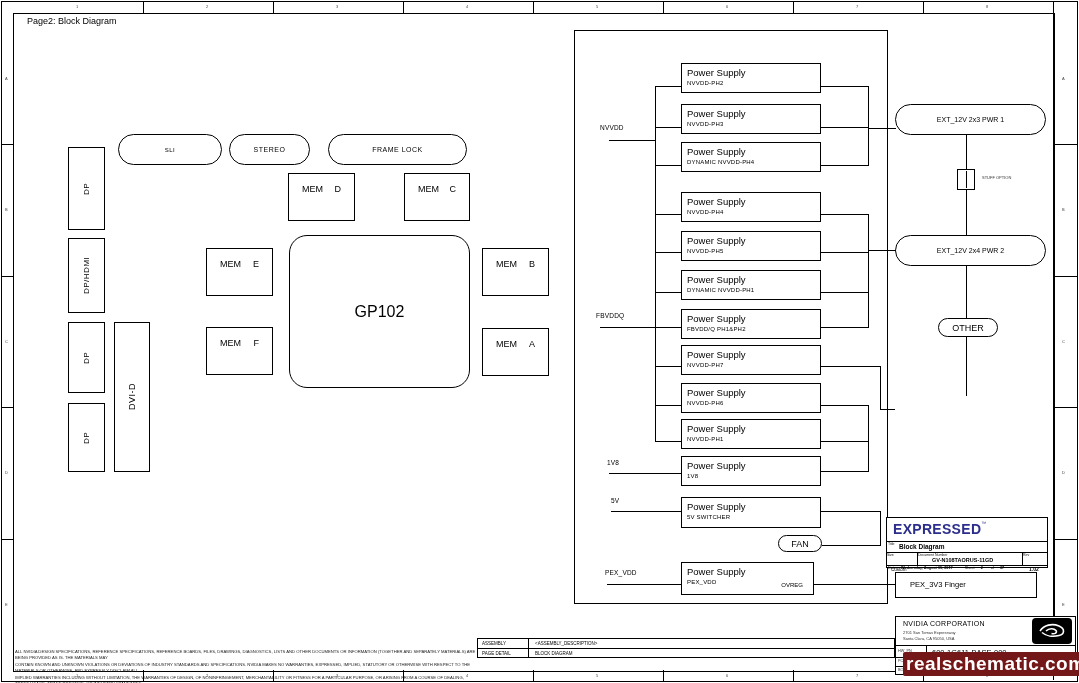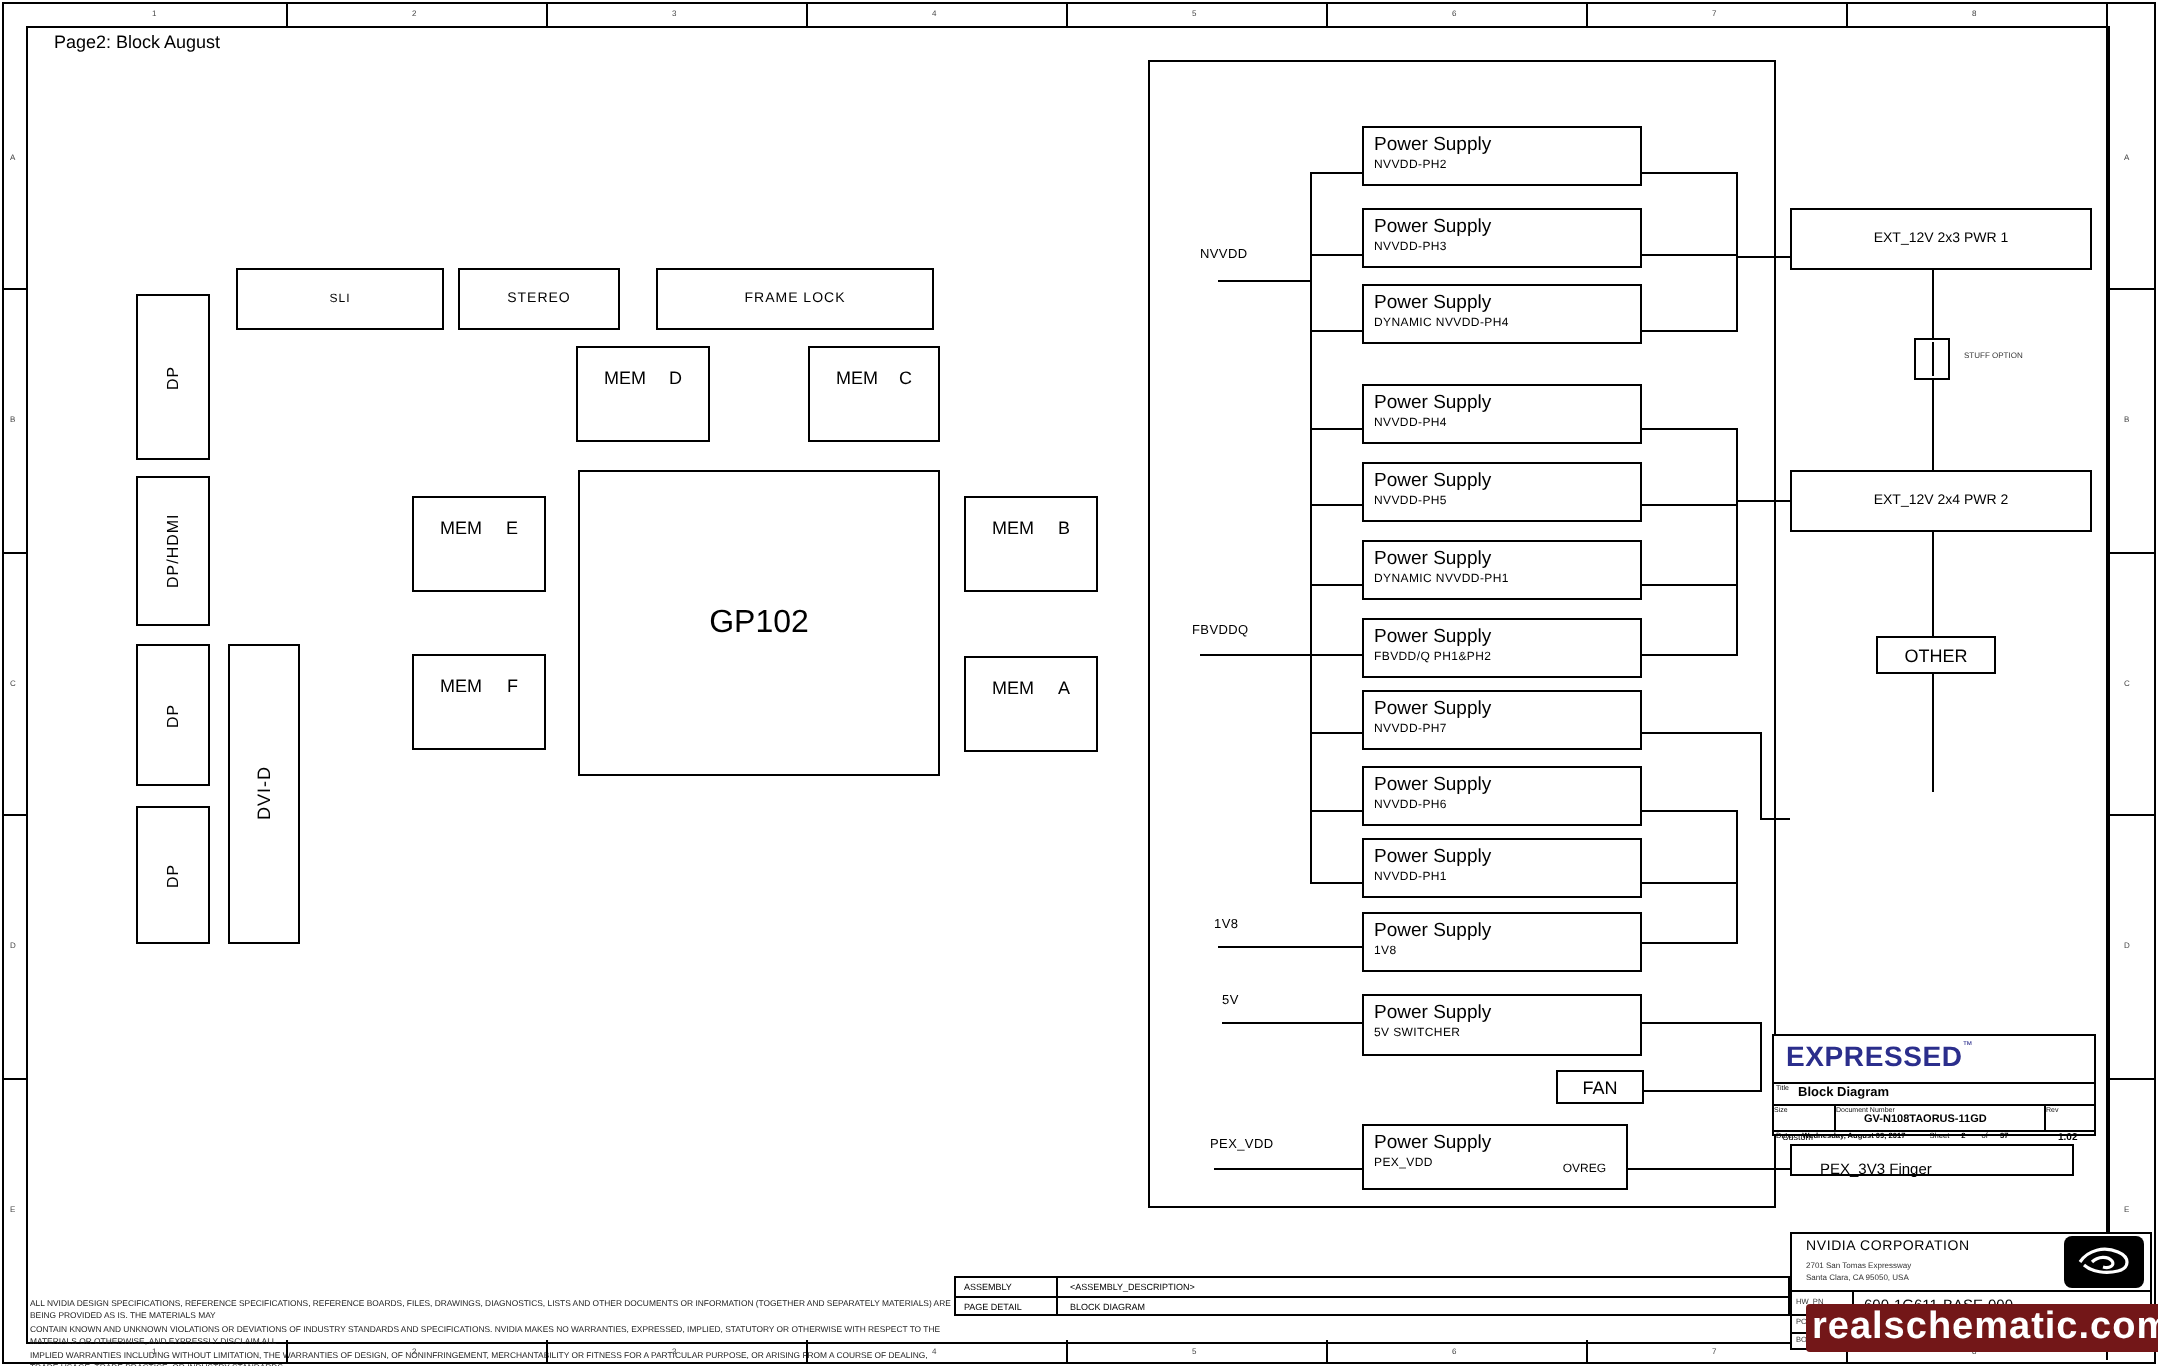--- a/index.html
+++ b/index.html
@@ -5,39 +5,39 @@
   html,body{margin:0;padding:0;background:#fff;}
   #page{position:relative;width:1079px;height:683px;background:#fff;overflow:hidden;
         font-family:"Liberation Sans",sans-serif;color:#000;}
   .pborder{position:absolute;left:1px;top:1px;width:1075px;height:679px;border:1.5px solid #000;}
   .iframe{position:absolute;left:13px;top:13px;width:1040px;height:657px;border:1px solid #000;}
   .rline{position:absolute;left:1053px;top:1px;width:24px;height:679px;border-left:1px solid #000;}
   .box{position:absolute;border:1px solid #000;background:#fff;box-sizing:border-box;}
   .wire{position:absolute;background:#000;}
   .vtxt{display:flex;align-items:center;justify-content:center;
         writing-mode:vertical-rl;transform:rotate(180deg);font-size:8px;letter-spacing:.5px;}
-  .ctr{display:flex;align-items:center;justify-content:center;}
+  .ctr{display:flex;align-items:center;justify-content:center;border-radius:18px;}
   .ps .ps-t{font-size:9.5px;padding:3px 0 0 5px;}
   .ps .ps-s{font-size:6px;padding:2px 0 0 5px;letter-spacing:.2px;}
   .mem{display:flex;justify-content:space-between;padding:10px 13px 0 13px;font-size:9px;box-sizing:border-box;}
   .zone{position:absolute;font-size:4px;color:#444;}
   .tick{position:absolute;background:#000;}
   .netlbl{position:absolute;font-size:6.5px;letter-spacing:.2px;}
   #gigabyte-block .cell-lbl{font-size:3.5px;color:#111;display:block;line-height:4px;}
   .wm{position:absolute;z-index:9;}
 </style>
 </head>
 <body>
 
 <div id="page">
   <div class="pborder"></div>
   <div class="rline"></div>
   <div class="iframe"></div>
 
-  <div style="position:absolute;left:27px;top:16px;font-size:9px;">Page2: Block August</div>
+  <div style="position:absolute;left:27px;top:16px;font-size:9px;">Page2: Block Diagram</div>
 
   <div class="box vtxt" style="left:68px;top:147px;width:37px;height:83px;">DP</div>
   <div class="box vtxt" style="left:68px;top:238px;width:37px;height:75px;">DP/HDMI</div>
   <div class="box vtxt" style="left:68px;top:322px;width:37px;height:71px;">DP</div>
   <div class="box vtxt" style="left:68px;top:403px;width:37px;height:69px;">DP</div>
   <div class="box vtxt" style="left:114px;top:322px;width:36px;height:150px;font-size:9px;">DVI-D</div>
 
   <div class="box ctr" style="left:118px;top:134px;width:104px;height:31px;font-size:6px;letter-spacing:.5px;">SLI</div>
   <div class="box ctr" style="left:229px;top:134px;width:81px;height:31px;font-size:7px;letter-spacing:.5px;">STEREO</div>
   <div class="box ctr" style="left:328px;top:134px;width:139px;height:31px;font-size:7px;letter-spacing:.5px;">FRAME LOCK</div>
@@ -131,21 +131,21 @@
   <div class="netlbl" style="left:596px;top:312px;">FBVDDQ</div>
   <div class="netlbl" style="left:607px;top:459px;">1V8</div>
   <div class="netlbl" style="left:611px;top:497px;">5V</div>
   <div class="netlbl" style="left:605px;top:569px;">PEX_VDD</div>
 
   <div class="box ctr" style="left:895px;top:104px;width:151px;height:31px;font-size:7px;">EXT_12V 2x3 PWR 1</div>
   <div class="box" style="left:957px;top:169px;width:18px;height:21px;"></div>
   <div style="position:absolute;left:982px;top:175px;font-size:4px;color:#333;">STUFF  OPTION</div>
   <div class="box ctr" style="left:895px;top:235px;width:151px;height:31px;font-size:7px;">EXT_12V 2x4 PWR 2</div>
   <div class="box ctr" style="left:938px;top:318px;width:60px;height:19px;font-size:9px;">OTHER</div>
-  <div class="box" style="left:895px;top:572px;width:142px;height:16px;font-size:7.5px;padding:7px 0 0 14px;">PEX_3V3 Finger</div>
+  <div class="box" style="left:895px;top:572px;width:142px;height:26px;font-size:7.5px;padding:7px 0 0 14px;">PEX_3V3 Finger</div>
 
   <div>
     <div class="wire" style="left:609px;top:140px;width:46px;height:1px;"></div>
     <div class="wire" style="left:655px;top:86px;width:1px;height:356px;"></div>
     <div class="wire" style="left:655px;top:86px;width:26px;height:1px;"></div>
     <div class="wire" style="left:655px;top:127px;width:26px;height:1px;"></div>
     <div class="wire" style="left:655px;top:165px;width:26px;height:1px;"></div>
     <div class="wire" style="left:655px;top:214px;width:26px;height:1px;"></div>
     <div class="wire" style="left:655px;top:252px;width:26px;height:1px;"></div>
     <div class="wire" style="left:655px;top:292px;width:26px;height:1px;"></div>

